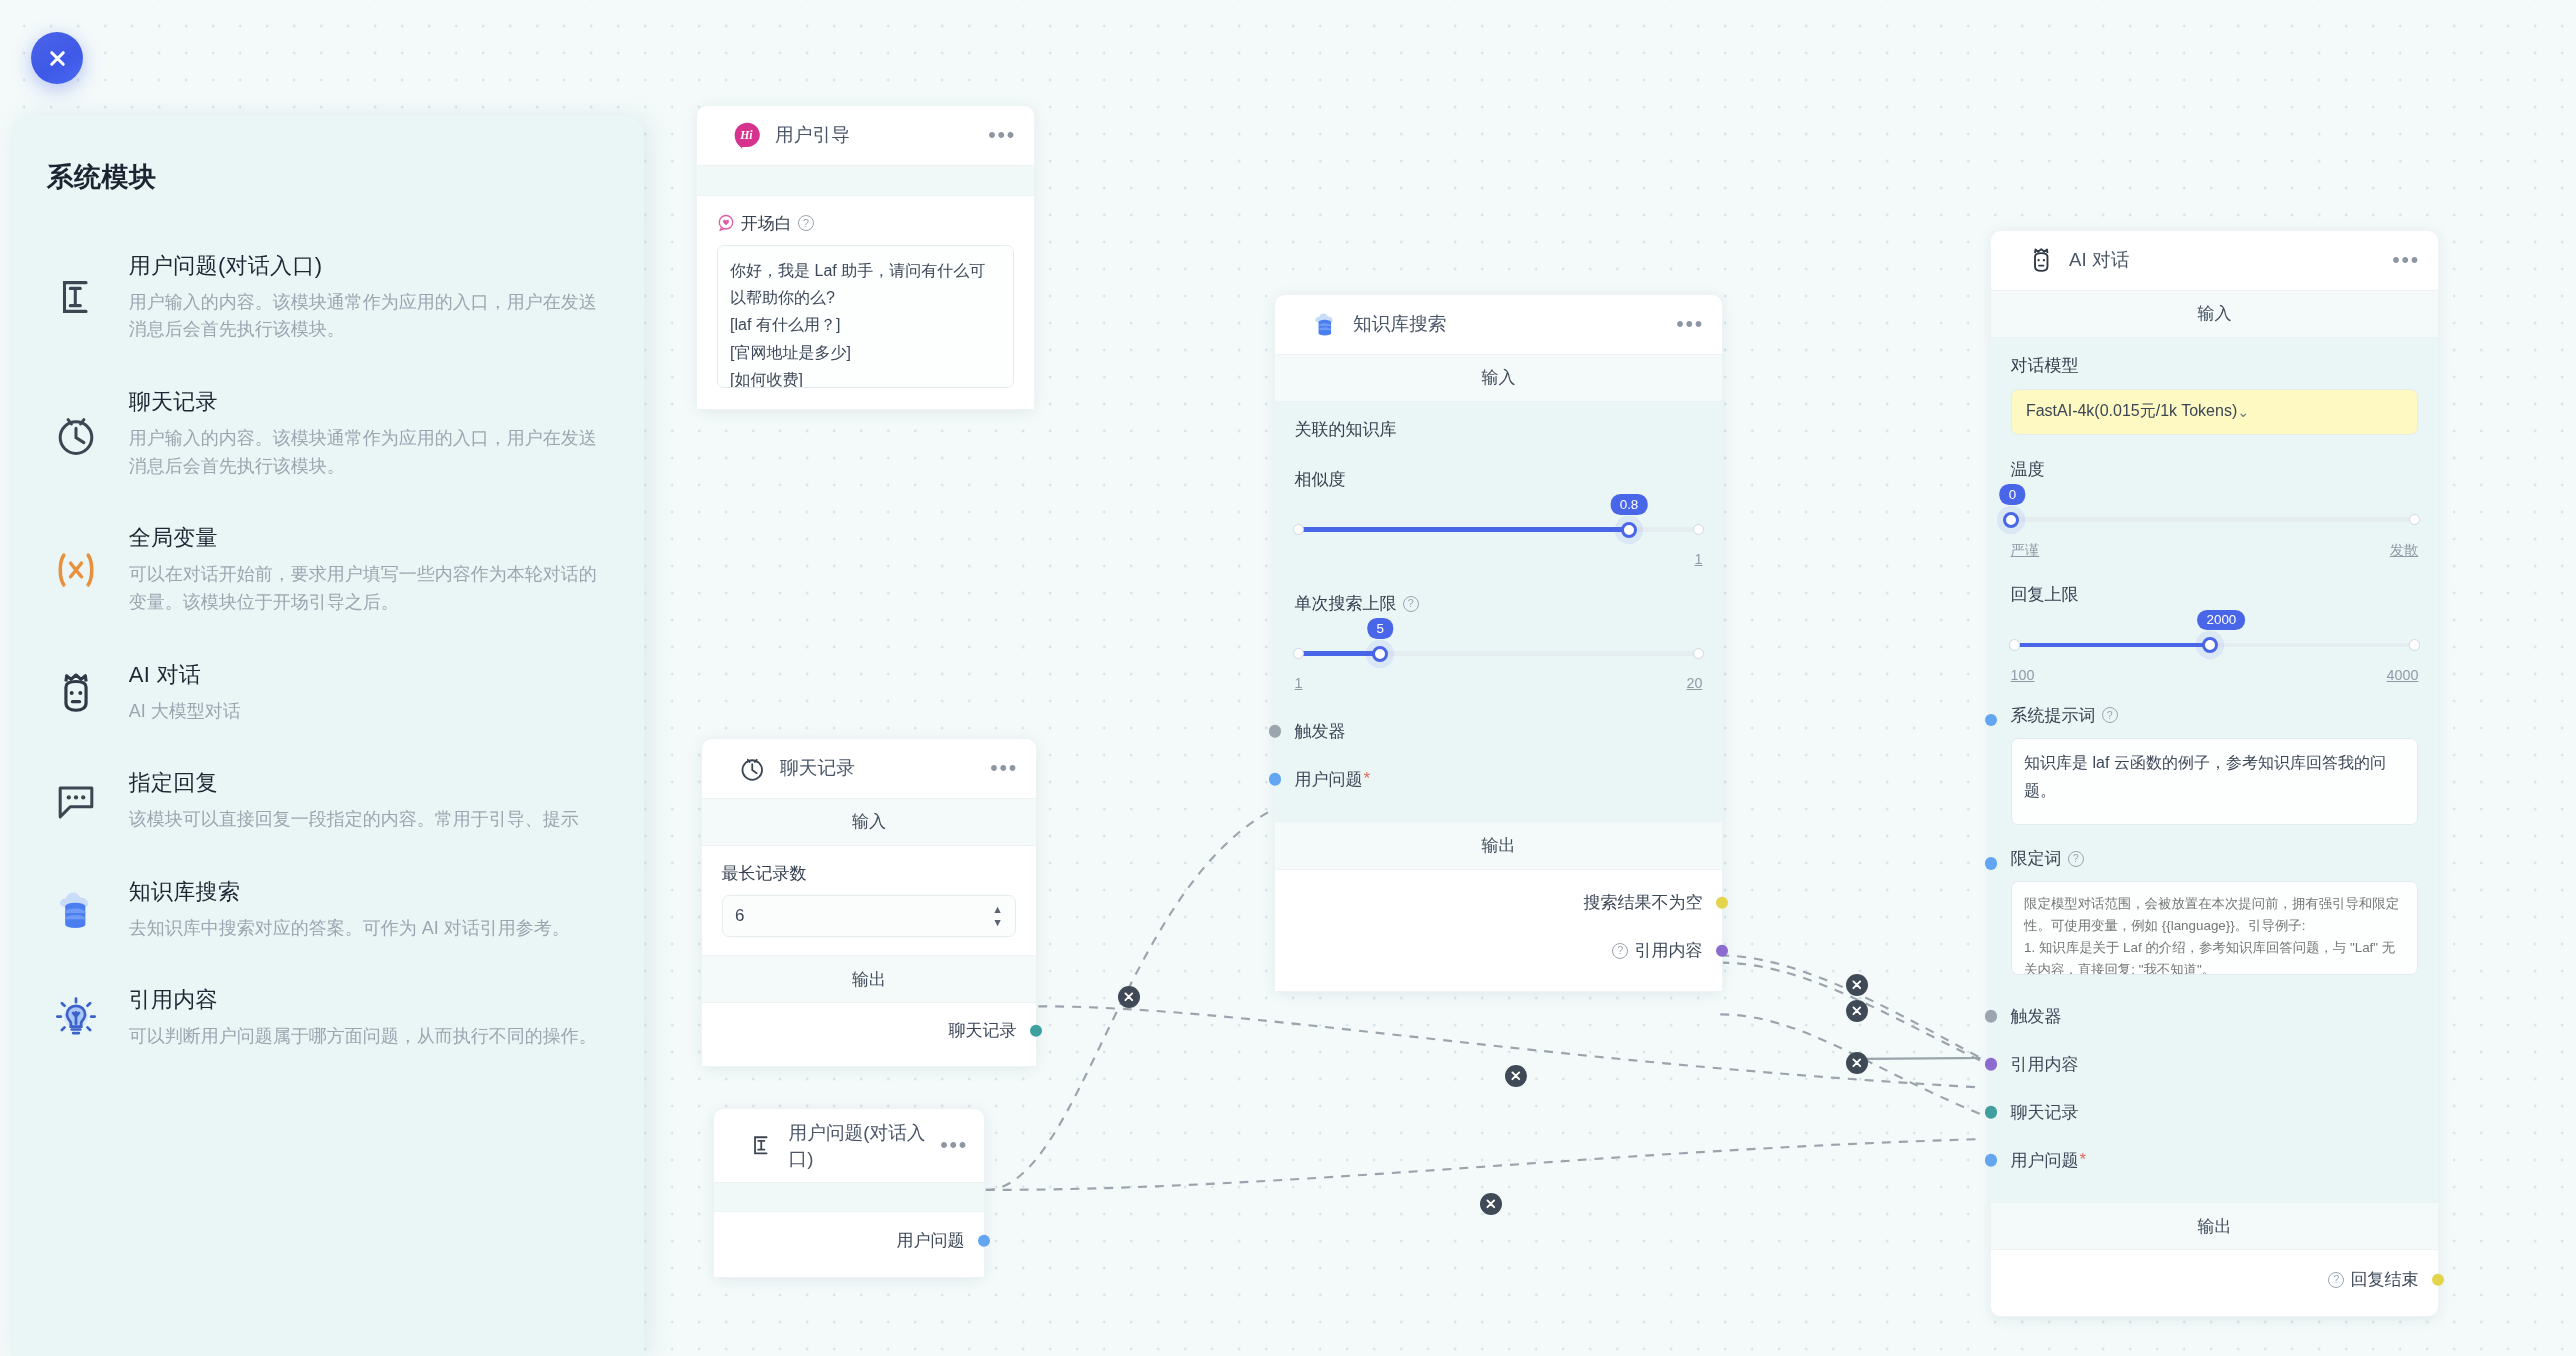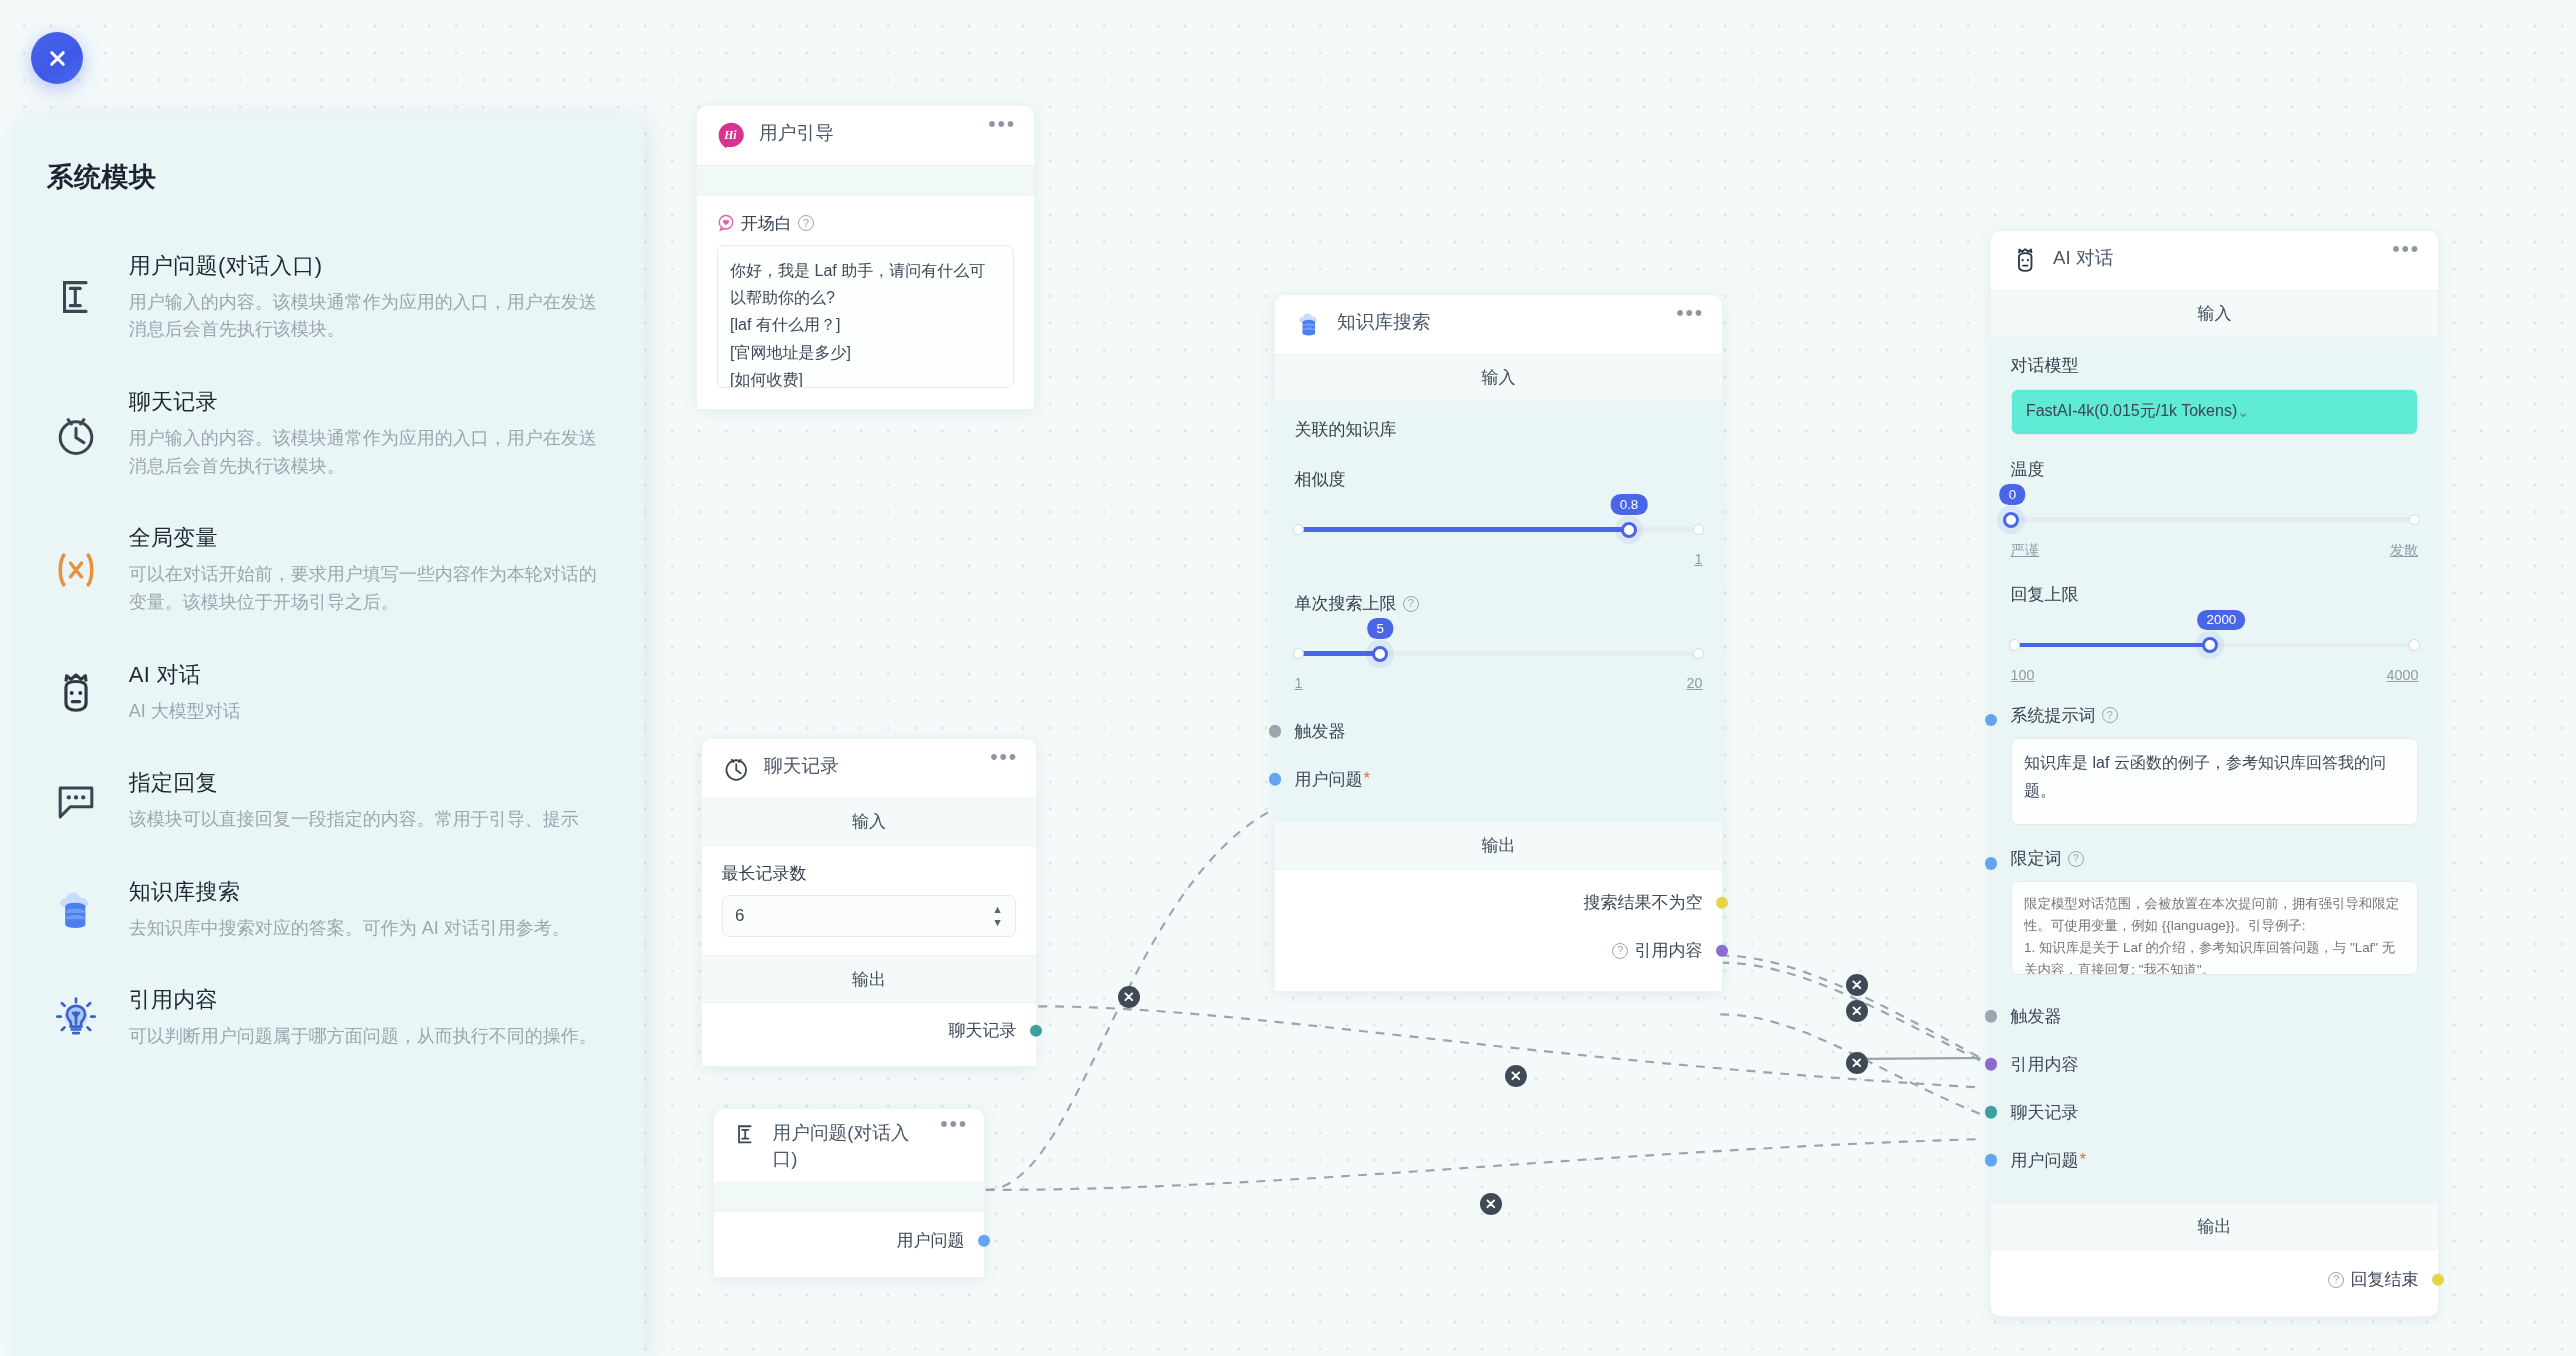--- a/index.html
+++ b/index.html
@@ -63,24 +63,25 @@
   
   .node {
     position: absolute;
     background: #fff;
     border-radius: 10.7px;
     box-shadow: 0 2.7px 12.5px rgba(110,140,150,.14);
     border: 0.9px solid #eef3f4;
     z-index: 10;
   }
   .node-header {
-    display: flex; gap: 12.5px;
+    display: flex; align-items: center; gap: 12.5px;
     padding: 14.3px 18px 14.3px 19.6px;
     background: #fff;
     border-radius: 10.7px 10.7px 0 0;
+    margin-left: 16px;
   }
   .node-header .hicon { width: 30px; height: 30px; flex: 0 0 30px; display:flex; align-items:center; justify-content:center;}
   .node-header .hicon svg { width: 28.5px; height: 28.5px; }
   .node-title { font-size: 18.7px; color: #4a5668; flex: 1; }
   .dots { color: #8c97a3; font-size: 21.4px; letter-spacing: 1.8px; line-height: 9px; cursor: pointer; }
 
   .section-bar {
     background: #f3faf9; border-top: 0.9px solid #edf3f3; border-bottom: 0.9px solid #edf3f3;
     text-align: center; font-size: 17px; color: #404b5c; padding: 11.6px 0;
   }
@@ -142,21 +143,21 @@
   .ds-chip {
     flex:1; display:flex; align-items:center; gap: 10.7px;
     border: 0.9px solid #e4ecee; border-radius: 7.1px; background:#fff;
     padding: 9.8px 12.5px; font-size: 17px; font-weight: bold; color:#2d3644;
     justify-content:center;
   }
   .ds-chip .avatar { width: 27px; height: 27px; border-radius: 50%; background:#3fba8e; display:flex;align-items:center;justify-content:center;}
 
   
   .select-box {
-    width: 100%; border: 0.9px solid #e4ecee; border-radius: 7.1px; background: #5eead4;
+    width: 100%; border: 0.9px solid #e4ecee; border-radius: 7.1px; background: #fef9c3;
     padding: 11.6px 14.3px; font-size: 16px; color: #3b4656;
     display:flex; align-items:center; cursor:pointer;margin-top:12px;
   }
   .chev { color:#6d7886; font-size: 14.3px; }
 
   
   .stepper {
     width:100%; border:0.9px solid #e4ecee; border-radius:7.1px; background:#fbfdfd;
     display:flex; align-items:center; padding: 9px 12.5px; font-size: 17px; color:#3b4656;
   }

